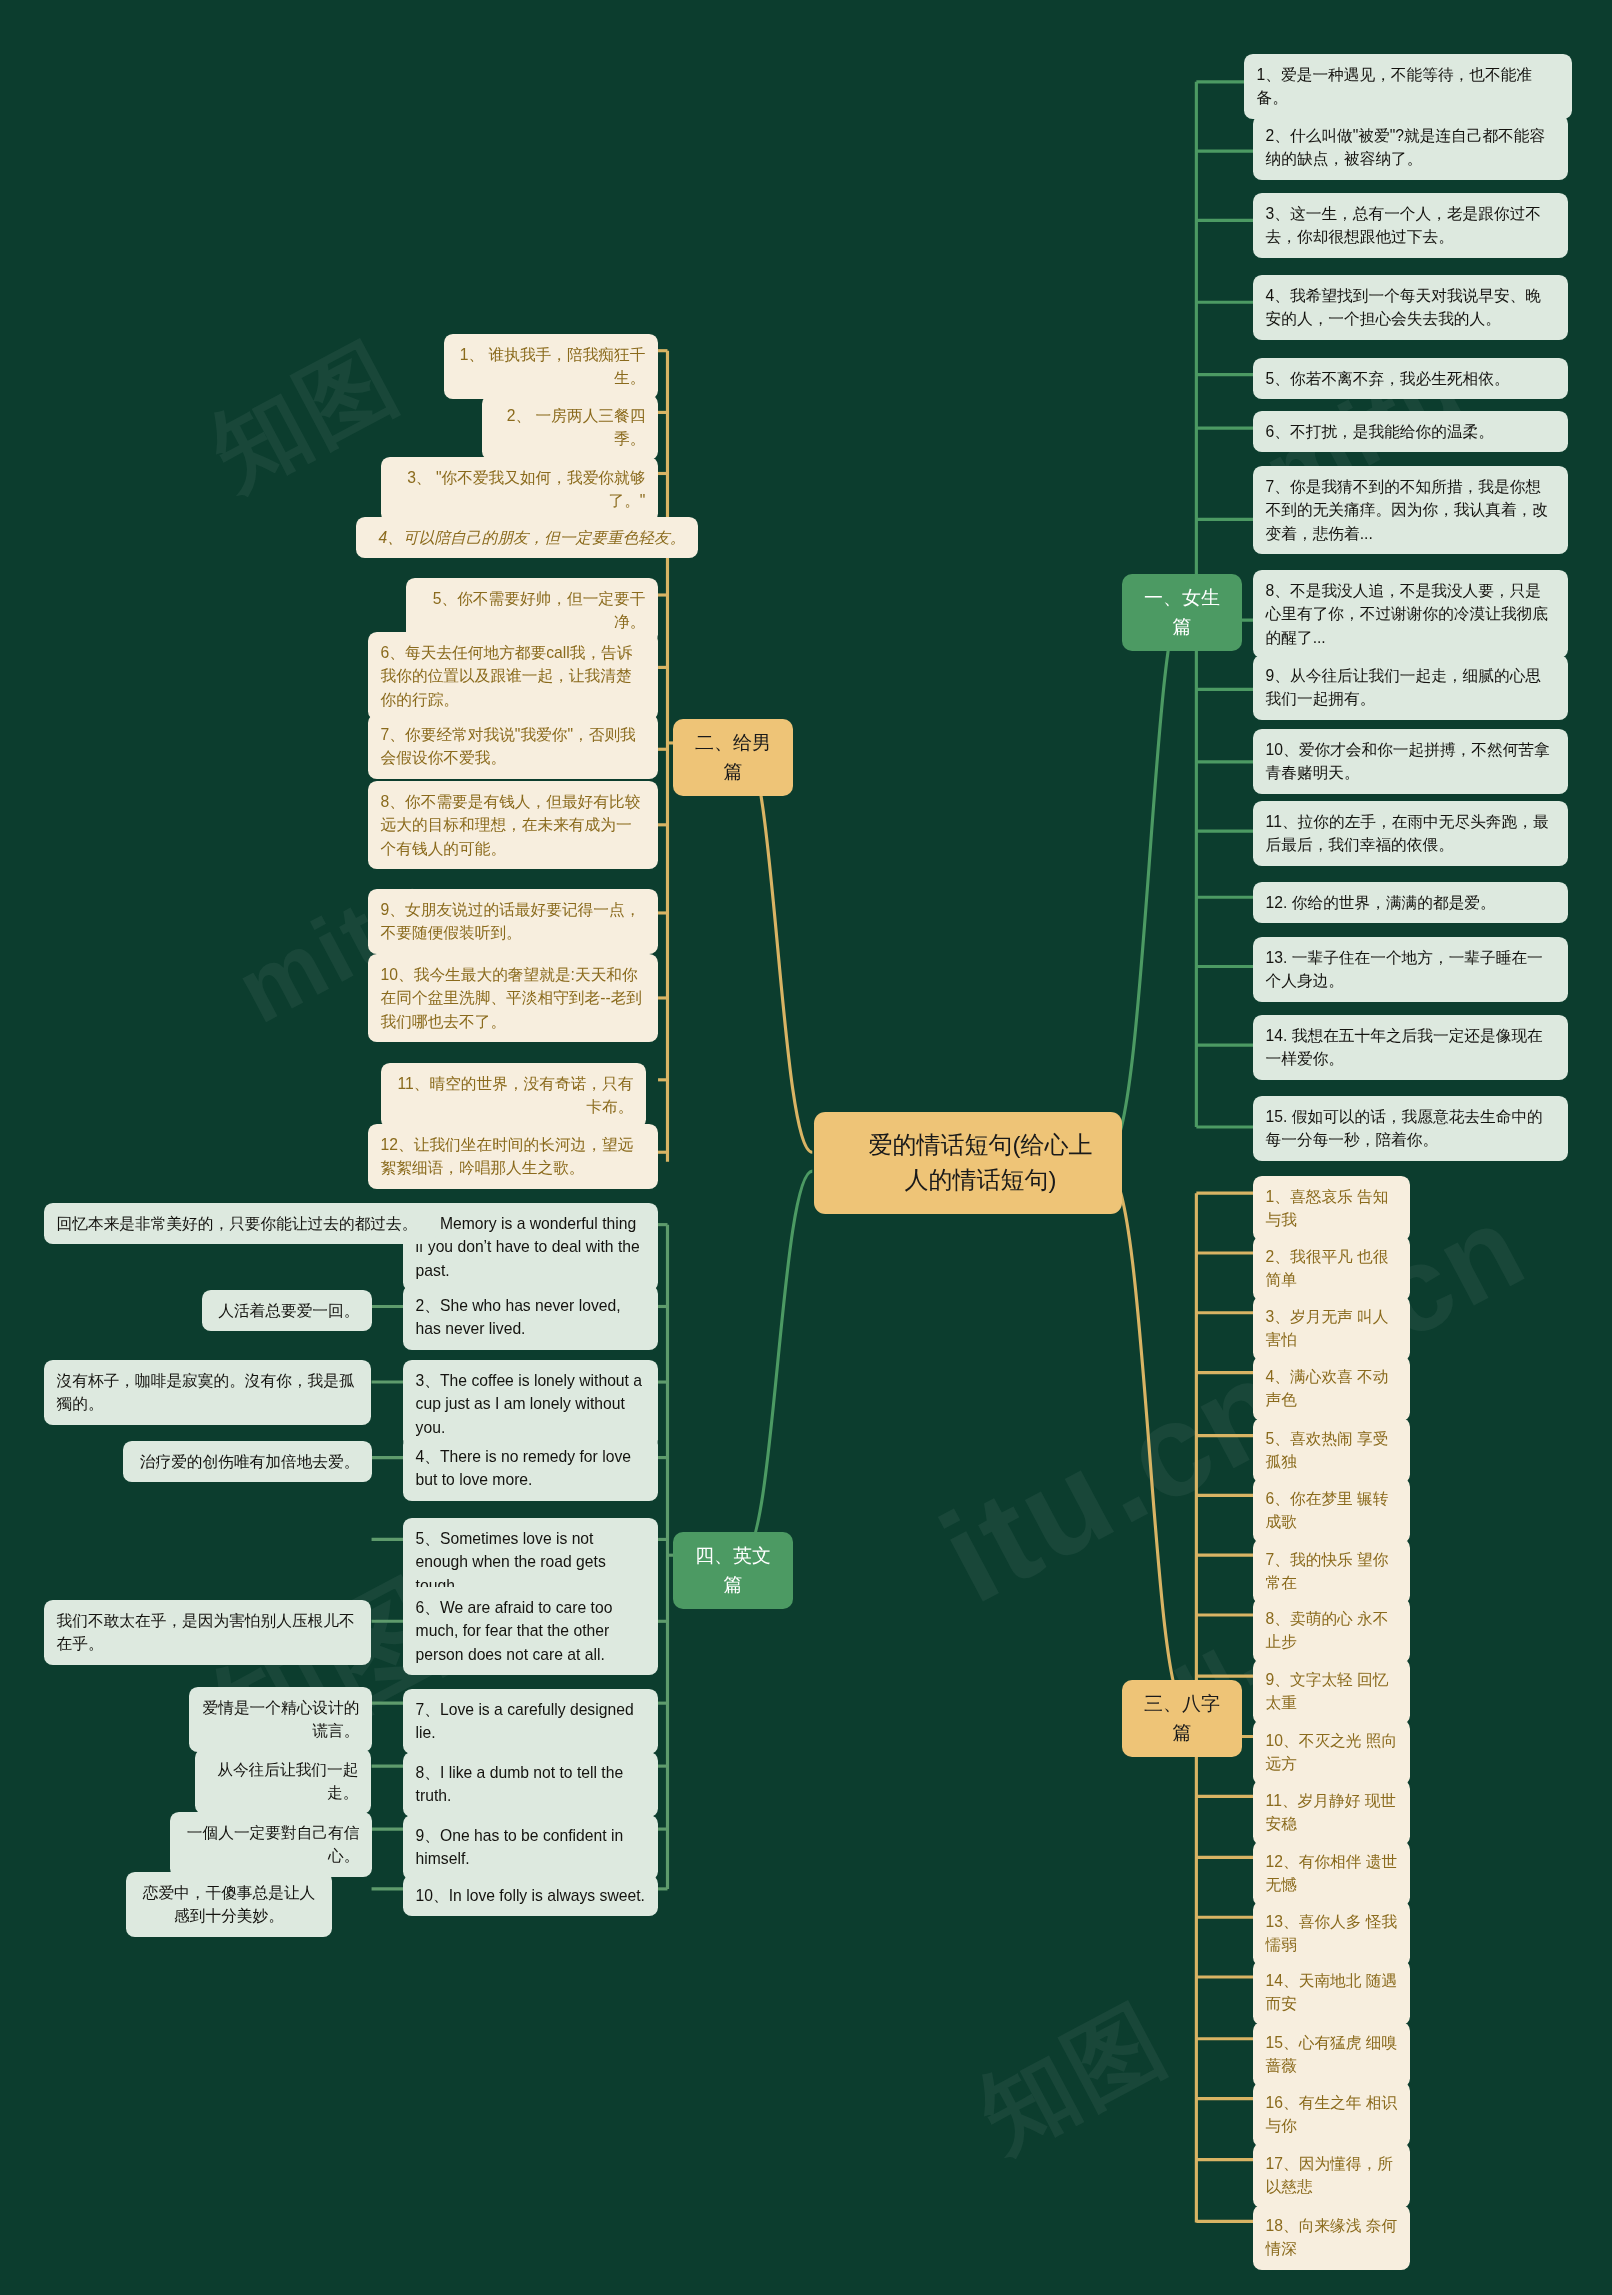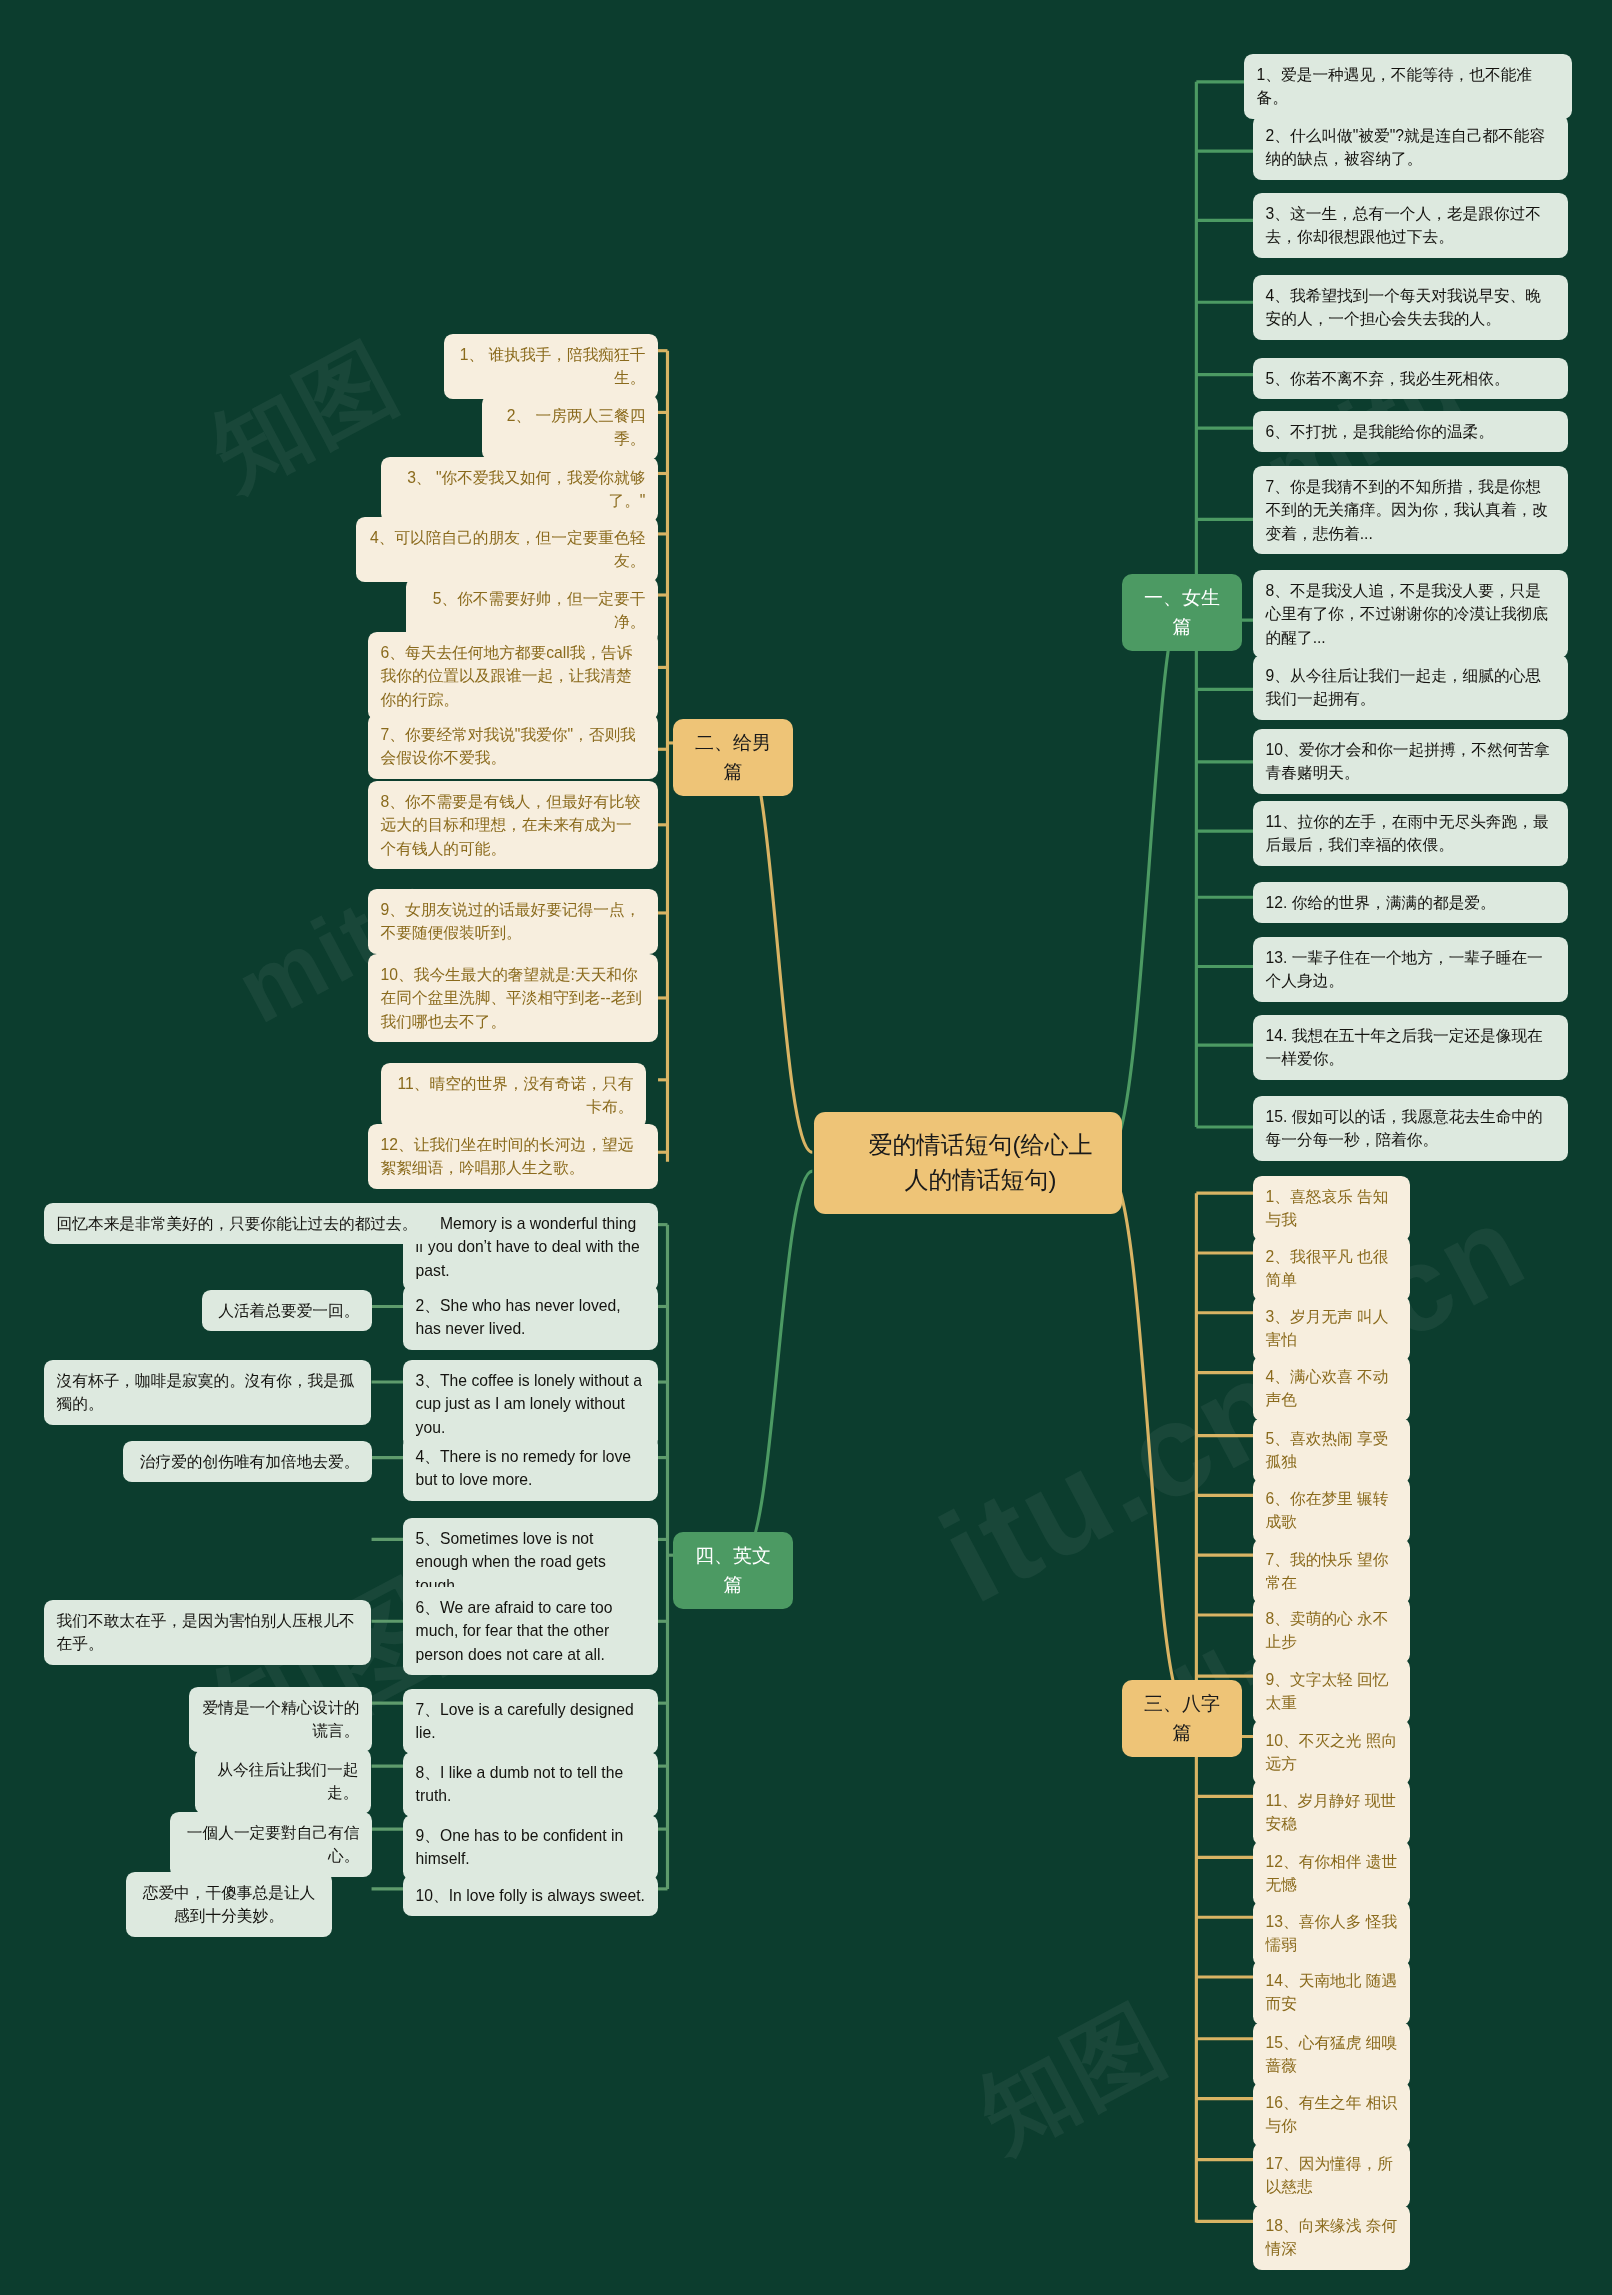--- a/index.html
+++ b/index.html
@@ -217,21 +217,21 @@
   <div class="node leaf-cream ta-l" style="left:1253px; top:1901px; width:157px;">13、喜你人多 怪我懦弱</div>
   <div class="node leaf-cream ta-l" style="left:1253px; top:1960px; width:157px;">14、天南地北 随遇而安</div>
   <div class="node leaf-cream ta-l" style="left:1253px; top:2022px; width:157px;">15、心有猛虎 细嗅蔷薇</div>
   <div class="node leaf-cream ta-l" style="left:1253px; top:2082px; width:157px;">16、有生之年 相识与你</div>
   <div class="node leaf-cream ta-l" style="left:1253px; top:2143px; width:157px;">17、因为懂得，所以慈悲</div>
   <div class="node leaf-cream ta-l" style="left:1253px; top:2205px; width:157px;">18、向来缘浅 奈何情深</div>
 
   <div class="node leaf-cream ta-r" style="left:444px; top:334px; width:214px;">1、 谁执我手，陪我痴狂千生。</div>
   <div class="node leaf-cream ta-r" style="left:482px; top:395px; width:176px;">2、 一房两人三餐四季。</div>
   <div class="node leaf-cream ta-r" style="left:381px; top:457px; width:277px;">3、 "你不爱我又如何，我爱你就够了。"</div>
-  <div class="node leaf-cream ta-r" style="left:356px; top:517px; width:302px;">4、可以陪自己的朋友，但一定要重色轻友。</div>
+  <div class="node leaf-cream ta-r" style="left:356px; top:517px; width:342px;font-style:italic;">4、可以陪自己的朋友，但一定要重色轻友。</div>
   <div class="node leaf-cream ta-r" style="left:406px; top:578px; width:252px;">5、你不需要好帅，但一定要干净。</div>
   <div class="node leaf-cream ta-l" style="left:368px; top:632px; width:290px;">6、每天去任何地方都要call我，告诉我你的位置以及跟谁一起，让我清楚你的行踪。</div>
   <div class="node leaf-cream ta-l" style="left:368px; top:714px; width:290px;">7、你要经常对我说"我爱你"，否则我会假设你不爱我。</div>
   <div class="node leaf-cream ta-l" style="left:368px; top:781px; width:290px;">8、你不需要是有钱人，但最好有比较远大的目标和理想，在未来有成为一个有钱人的可能。</div>
   <div class="node leaf-cream ta-l" style="left:368px; top:889px; width:290px;">9、女朋友说过的话最好要记得一点，不要随便假装听到。</div>
   <div class="node leaf-cream ta-l" style="left:368px; top:954px; width:290px;">10、我今生最大的奢望就是:天天和你在同个盆里洗脚、平淡相守到老--老到我们哪也去不了。</div>
   <div class="node leaf-cream ta-r" style="left:381px; top:1063px; width:265px;">11、晴空的世界，没有奇诺，只有卡布。</div>
   <div class="node leaf-cream ta-l" style="left:368px; top:1124px; width:290px;">12、让我们坐在时间的长河边，望远絮絮细语，吟唱那人生之歌。</div>
 
   <div class="node leaf-mint ta-l" style="left:403px; top:1203px; width:255px;">1、Memory is a wonderful thing if you don’t have to deal with the past.</div>

